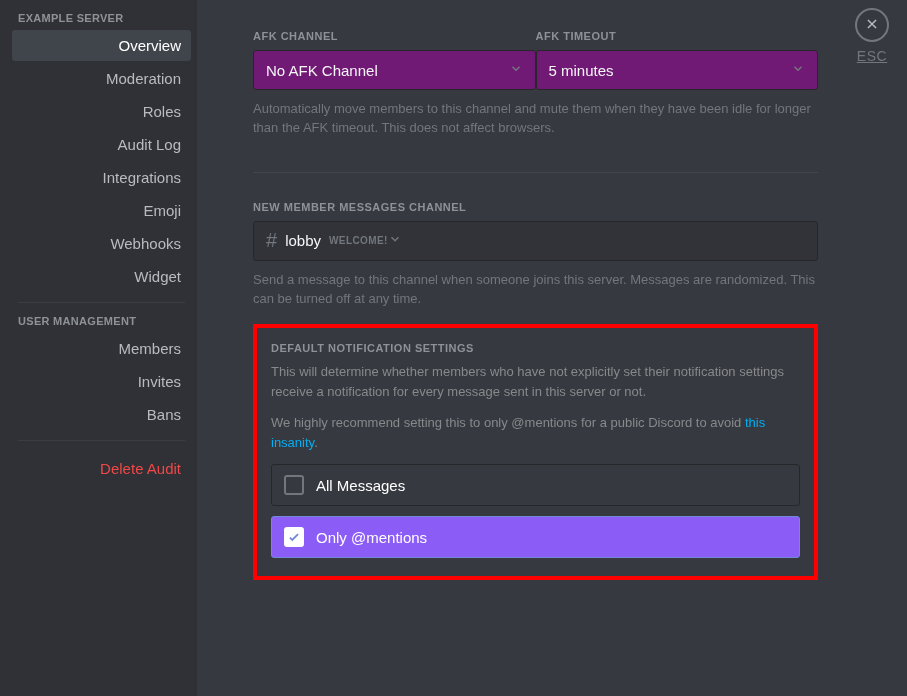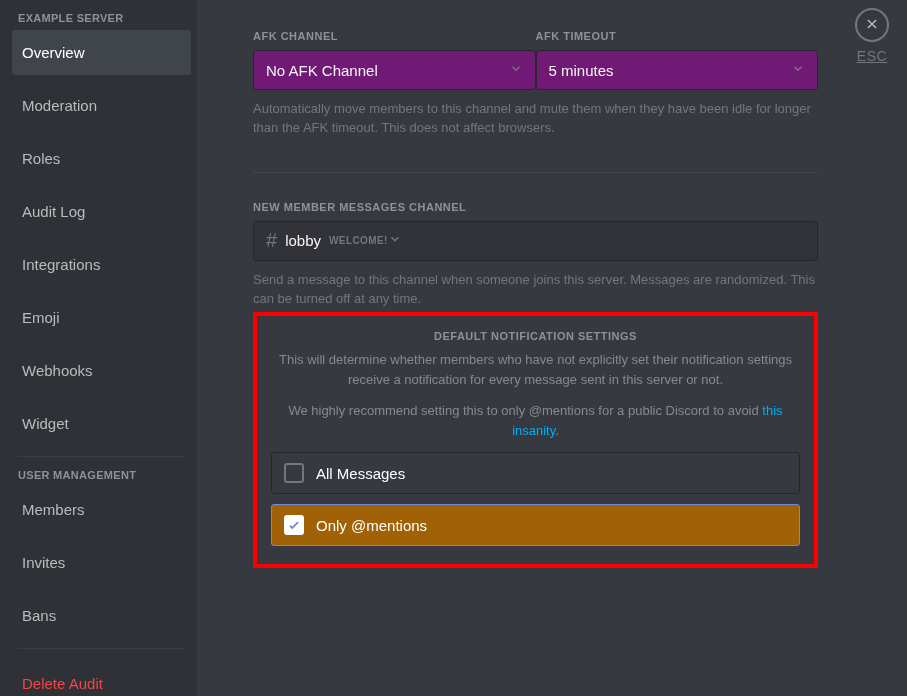--- a/index.html
+++ b/index.html
@@ -23,26 +23,27 @@
     flex-shrink: 0;
   }
   .sidebar-heading {
     font-size: 11px;
     font-weight: 700;
     color: #8e9297;
     letter-spacing: .3px;
     padding: 0 6px 6px;
   }
   .sidebar-item {
-    padding: 14px 10px;
+    padding: 7px 10px;
     border-radius: 3px;
     color: #b9bbbe;
     font-size: 15px;
-    margin-bottom: 8px;
-    cursor: pointer;
+    margin-bottom: 2px;
+    cursor: pointer;
+    text-align: right;
   }
   .sidebar-item.active {
     background: #40444b;
     color: #ffffff;
   }
   .sidebar-sep {
     height: 1px;
     background: #3a3d42;
     margin: 10px 6px 12px;
   }
@@ -129,43 +130,42 @@
   .chan-name { color: #f6f6f7; font-size: 15px; margin-right: 8px; }
   .welcome-pill {
     font-size: 10px;
     font-weight: 700;
     color: #72767d;
     letter-spacing: .4px;
   }
   .hl-box {
     border: 4px solid #ff0000;
     padding: 14px 14px 18px 14px;
-    margin-top: 4px;
-    text-align: center;
+    margin-top: 16px;
   }
   .notif-desc {
     font-size: 13px;
     color: #87898c;
     line-height: 1.5;
     margin: 8px 0 12px;
   }
   .notif-desc .link { color: #00aff4; cursor: pointer; }
   .radio-item {
     display: flex;
     align-items: center;
     border: 1px solid #26272b;
     border-radius: 3px;
     padding: 10px 12px;
     margin-top: 10px;
     cursor: pointer;
     font-size: 15px;
     color: #ffffff;
   }
   .radio-item.selected {
-    background: #a16207;
+    background: #8b5cf6;
     border-color: #7289da;
   }
   .radio-box {
     width: 20px;
     height: 20px;
     border: 2px solid #72767d;
     border-radius: 3px;
     margin-right: 12px;
     display: flex;
     align-items: center;

